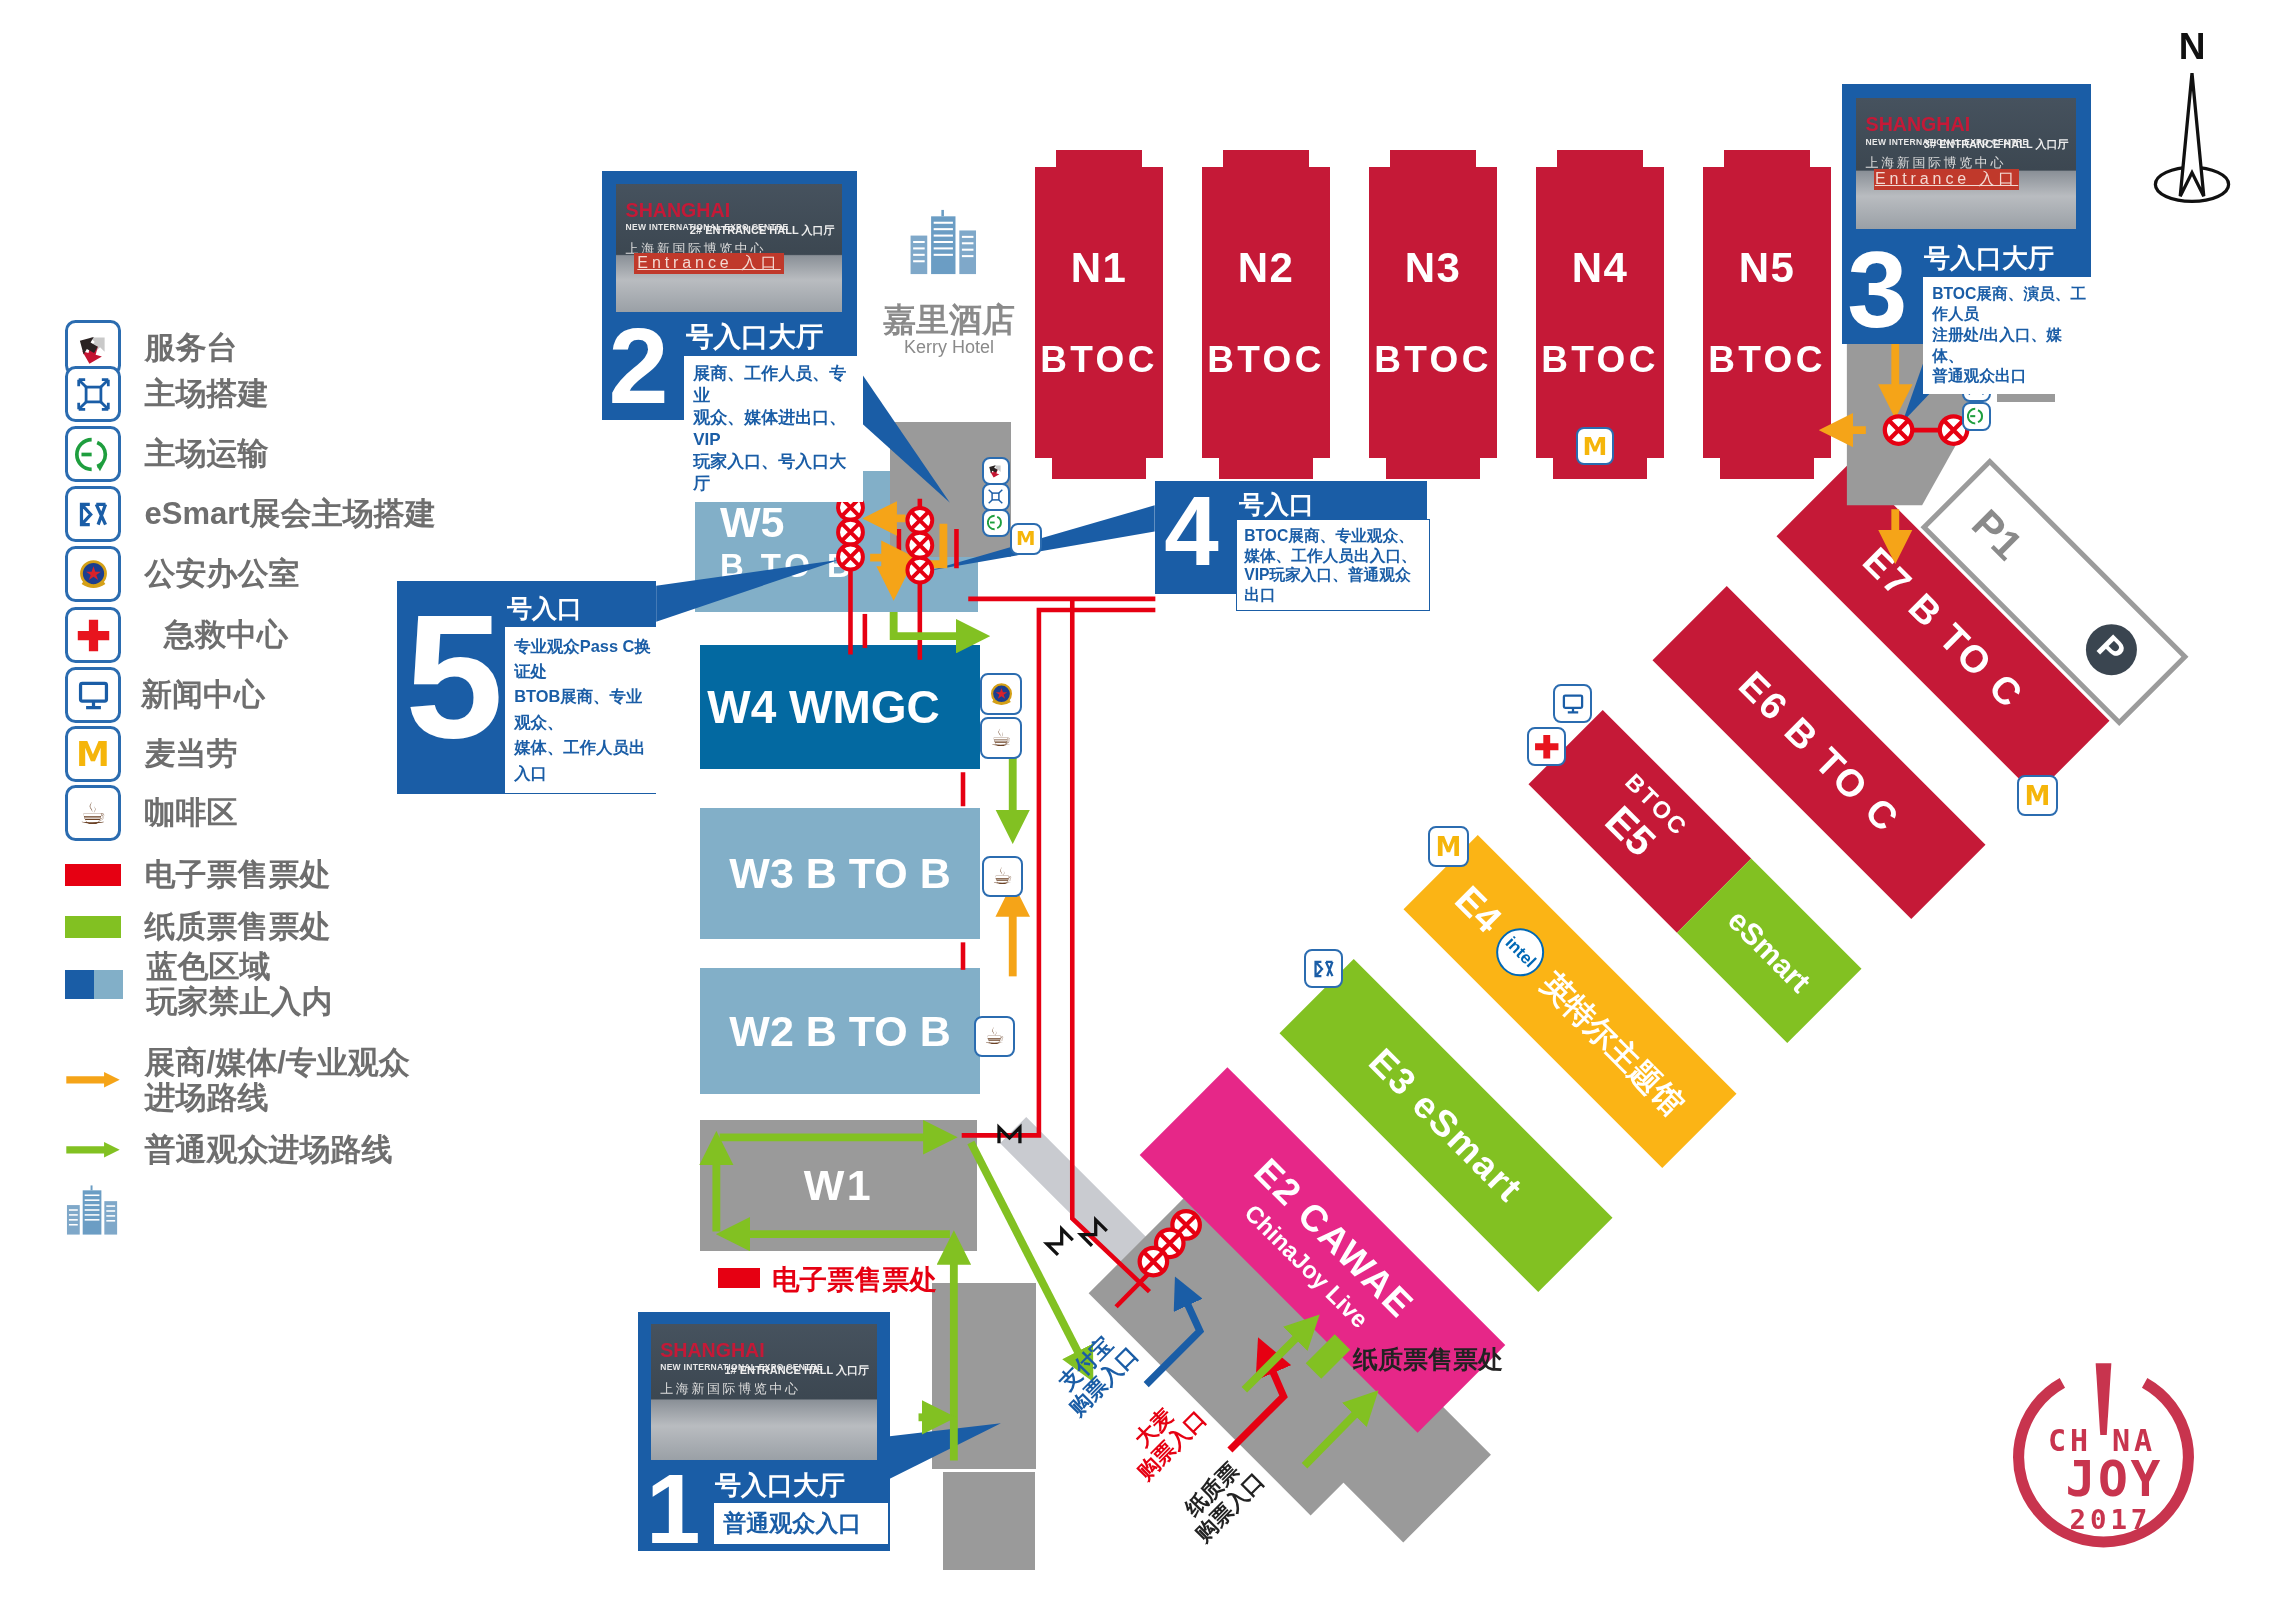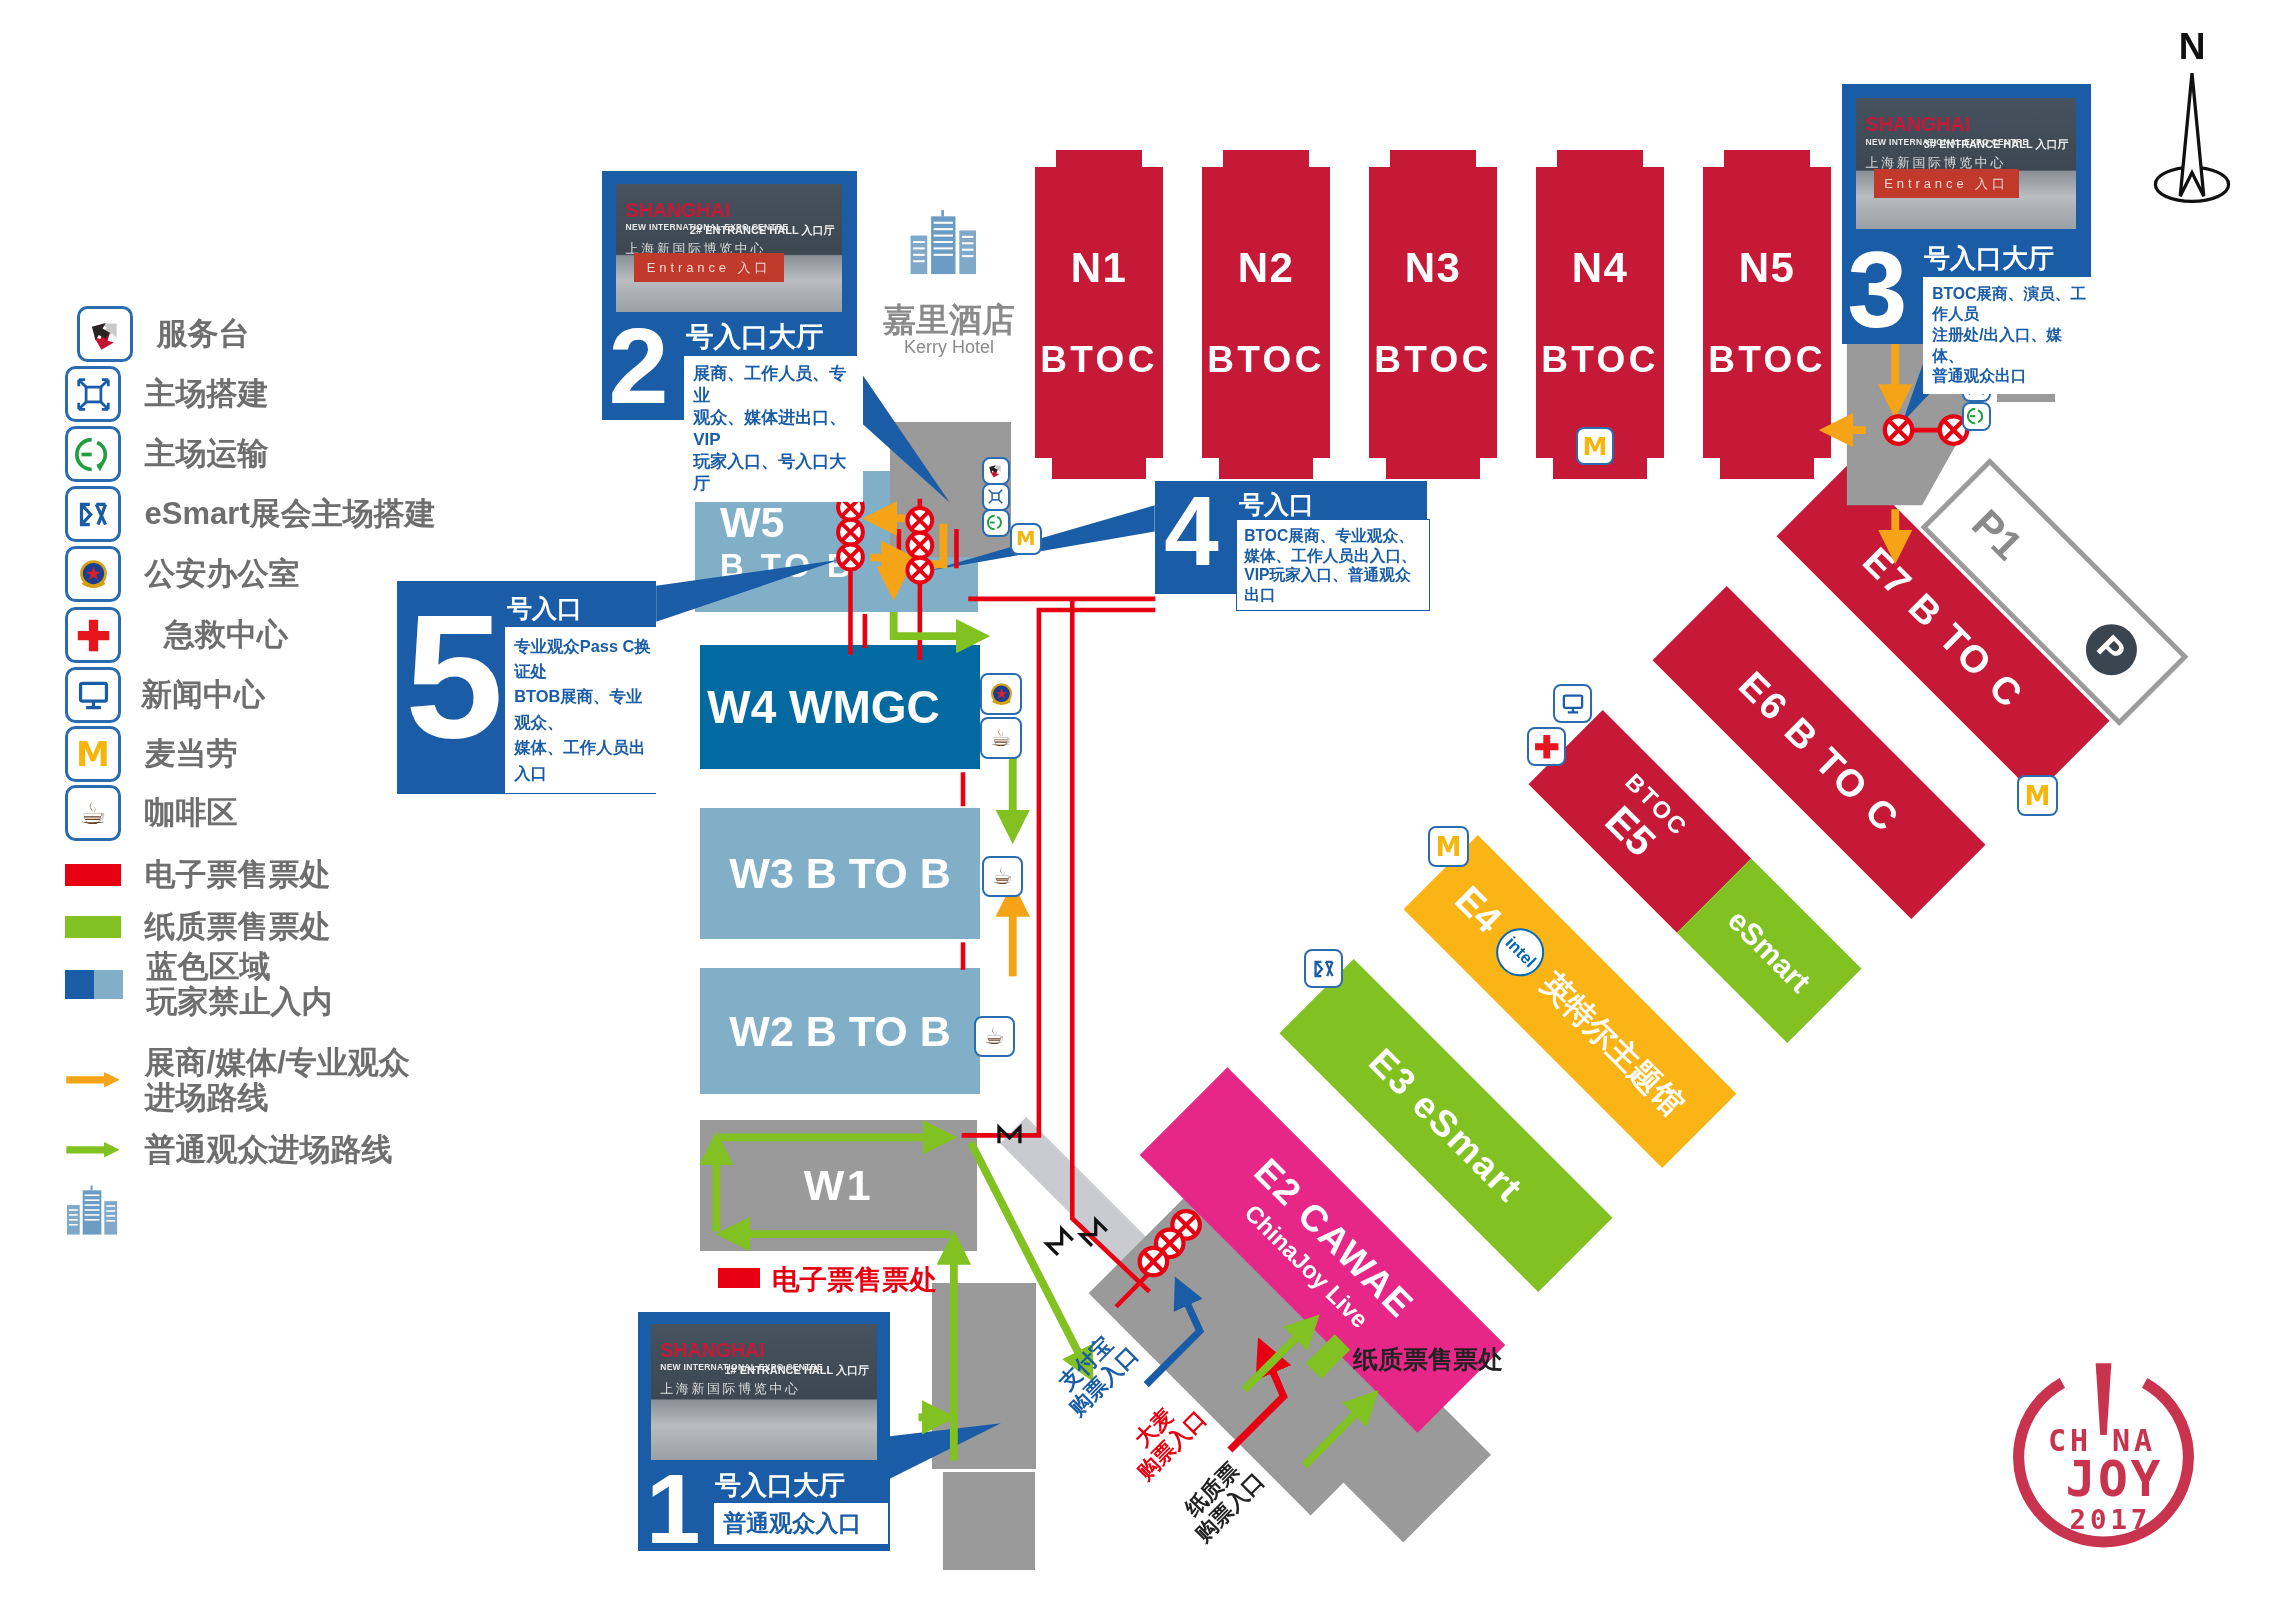--- a/index.html
+++ b/index.html
@@ -32,38 +32,38 @@
   
   .callout{position:absolute;background:#1A5DA6;z-index:40;}
   .co-num{position:absolute;color:#fff;font-weight:800;line-height:0.92;font-family:"Liberation Sans",sans-serif;}
   .co-title{position:absolute;color:#fff;font-weight:800;white-space:nowrap;}
   .co-panel{position:absolute;background:#fff;color:#1A5DA6;font-weight:700;padding:6.5px 9.2px;}
   .photo{position:absolute;background:linear-gradient(180deg,#46525e 0%,#3c4751 55%,#8a9097 56%,#b9bcc0 75%,#9aa0a6 100%);overflow:hidden;}
   .ph-brand{position:absolute;left:9.2px;top:17px;color:#C51937;font-weight:800;font-size:19.6px;line-height:1;}
   .ph-brand small{display:block;color:#e8e8e8;font-weight:700;font-size:8.5px;margin-top:2.6px;letter-spacing:0.3px;}
   .ph-zh{position:absolute;left:9.2px;top:56px;color:#dcdcdc;font-size:13px;letter-spacing:2.6px;}
   .ph-hall{position:absolute;right:7.9px;top:39px;color:#eee;font-size:11px;font-weight:700;}
-  .ph-banner{position:absolute;left:8%;top:54%;width:66%;height:29px;background:#c0392b;color:#f3d9d2;
-             display:flex;align-items:center;justify-content:center;font-size:13px;letter-spacing:3.9px;}
+  .ph-banner{position:absolute;left:8%;top:54%;width:66%;height:21px;background:#c0392b;color:#f3d9d2;
+             display:flex;align-items:center;justify-content:center;font-size:16px;letter-spacing:3.9px;text-decoration:underline;}
   
   .rot45{transform:rotate(45deg);}
   .plaza-label{position:absolute;transform:rotate(-45deg);font-weight:700;font-size:21.6px;line-height:1.15;
                text-align:center;z-index:45;white-space:nowrap;}
   .graybox{position:absolute;background:#9A9A9A;z-index:3;}
   .zebra{position:absolute;background:repeating-linear-gradient(90deg,#fff 0 4.6px,#b9b9b9 4.6px 9.2px);z-index:8;}
   svg.overlay{position:absolute;left:0;top:0;z-index:20;pointer-events:none;}
   .intelbadge{width:44px;height:44px;border-radius:50%;background:#fff;border:2.6px solid #0068B5;color:#0068B5;
               display:inline-flex;align-items:center;justify-content:center;font-size:17px;font-weight:700;flex:none;}
 </style>
 </head>
 <body>
 
 <div id="canvas">
 
-  <div class="lg-row" style="top:306px;margin-left:12px;">
+  <div class="lg-row" style="top:320px;">
     <span class="lg-icon">
         <svg width="37" height="37" viewBox="0 0 40 40">
           <g>
             <polygon points="20,3 31,14 24,14 24,23 16,23 16,14 9,14" fill="#C9C9C9" transform="rotate(45 20 20)"></polygon>
             <polygon points="20,3 31,14 24,14 24,23 16,23 16,14 9,14" fill="#C41432" transform="rotate(195 20 20)"></polygon>
             <polygon points="20,3 31,14 24,14 24,23 16,23 16,14 9,14" fill="#2A2323" transform="rotate(300 20 20)"></polygon>
           </g>
         </svg>
       </span>
     <span class="lg-label">服务台</span>

